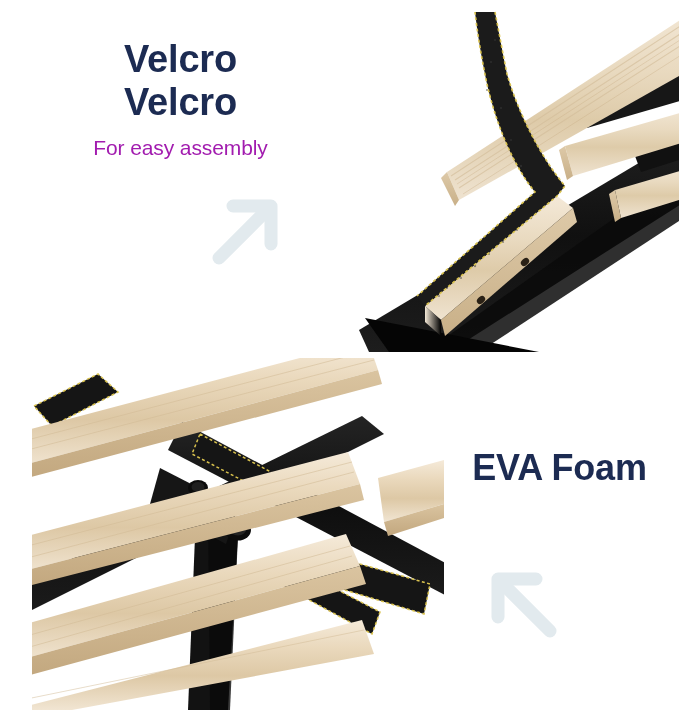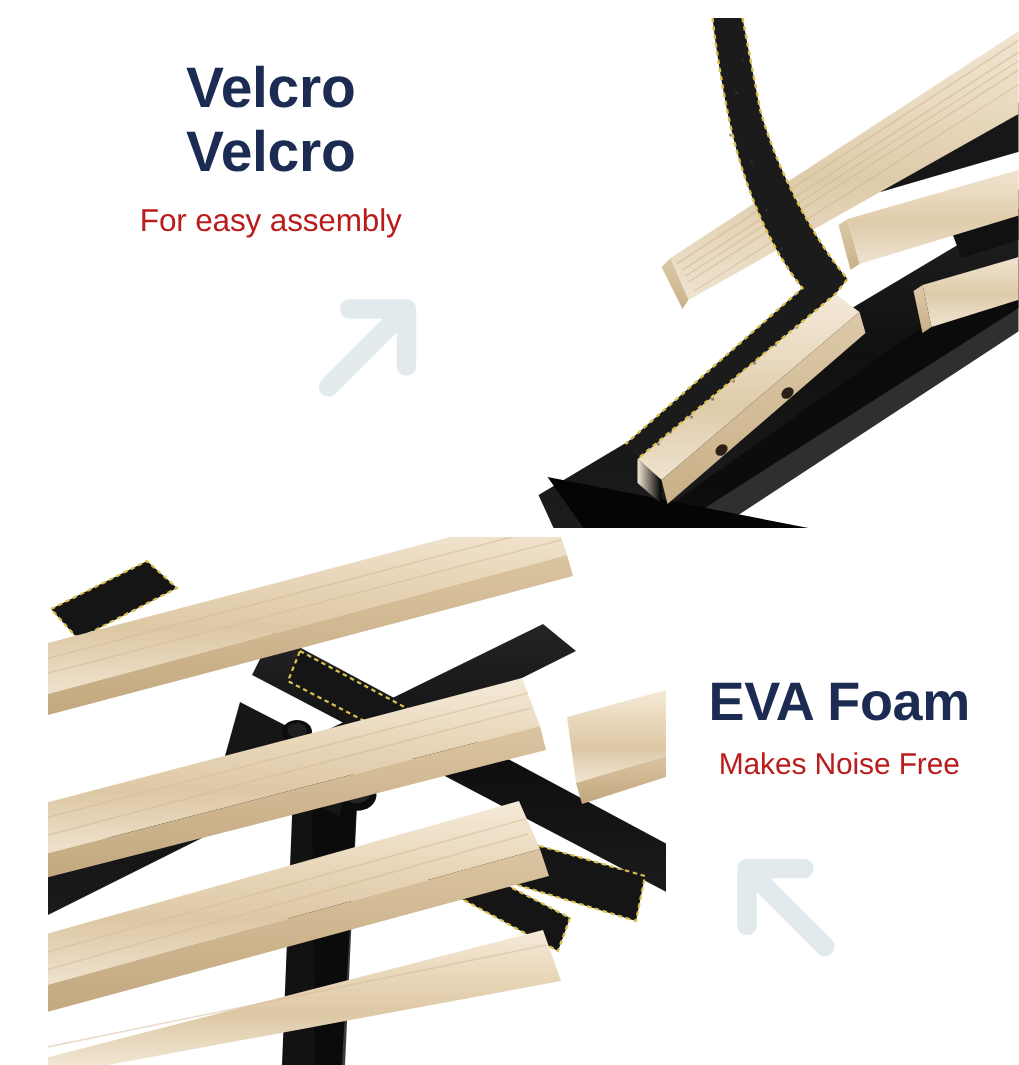--- a/index.html
+++ b/index.html
@@ -52,21 +52,21 @@
     letter-spacing: -0.2px;
     line-height: 1.12;
     margin: 0;
     text-align: center;
   }
   #velcro-headline {
     font-size: 38px;
   }
   #velcro-headline .hl-line { display: block; }
   .subhead {
-    color: #b91c1c;
+    color: #a21caf;
     font-size: 21px;
     font-weight: normal;
     line-height: 1.2;
     margin: 12px 0 0 0;
     text-align: center;
     letter-spacing: -0.1px;
   }
 
   
   .arrow-icon {
@@ -345,21 +345,20 @@
       </g>
     </svg>
   </div>
 
   <div class="panel" id="panel-eva-text"></div>
 
   <div class="text-block" id="eva-text-inner">
     <h1 class="headline" id="eva-headline">
       <span class="hl-line">EVA Foam</span>
     </h1>
-    <p class="subhead" id="eva-subhead">Makes Noise Free</p>
   </div>
 
   <div class="arrow-icon" id="eva-arrow">
     <svg viewBox="0 0 78 78" xmlns="http://www.w3.org/2000/svg" aria-hidden="true">
       <g fill="none" stroke="#e2eaee" stroke-width="13" stroke-linecap="round" stroke-linejoin="round">
         <line x1="66" y1="66" x2="16" y2="16"></line>
         <polyline points="52,14 14,14 14,52"></polyline>
       </g>
     </svg>
   </div>

